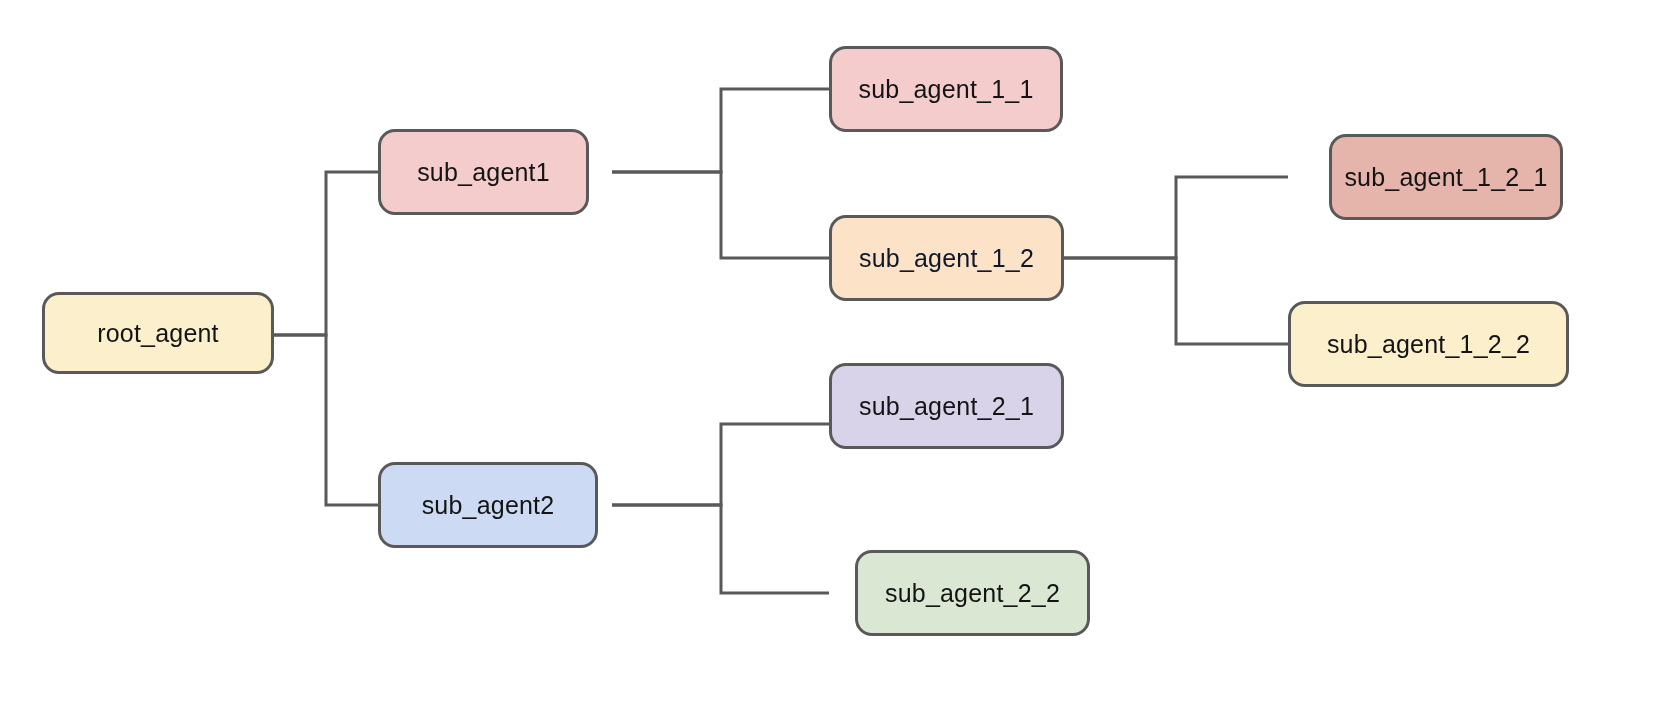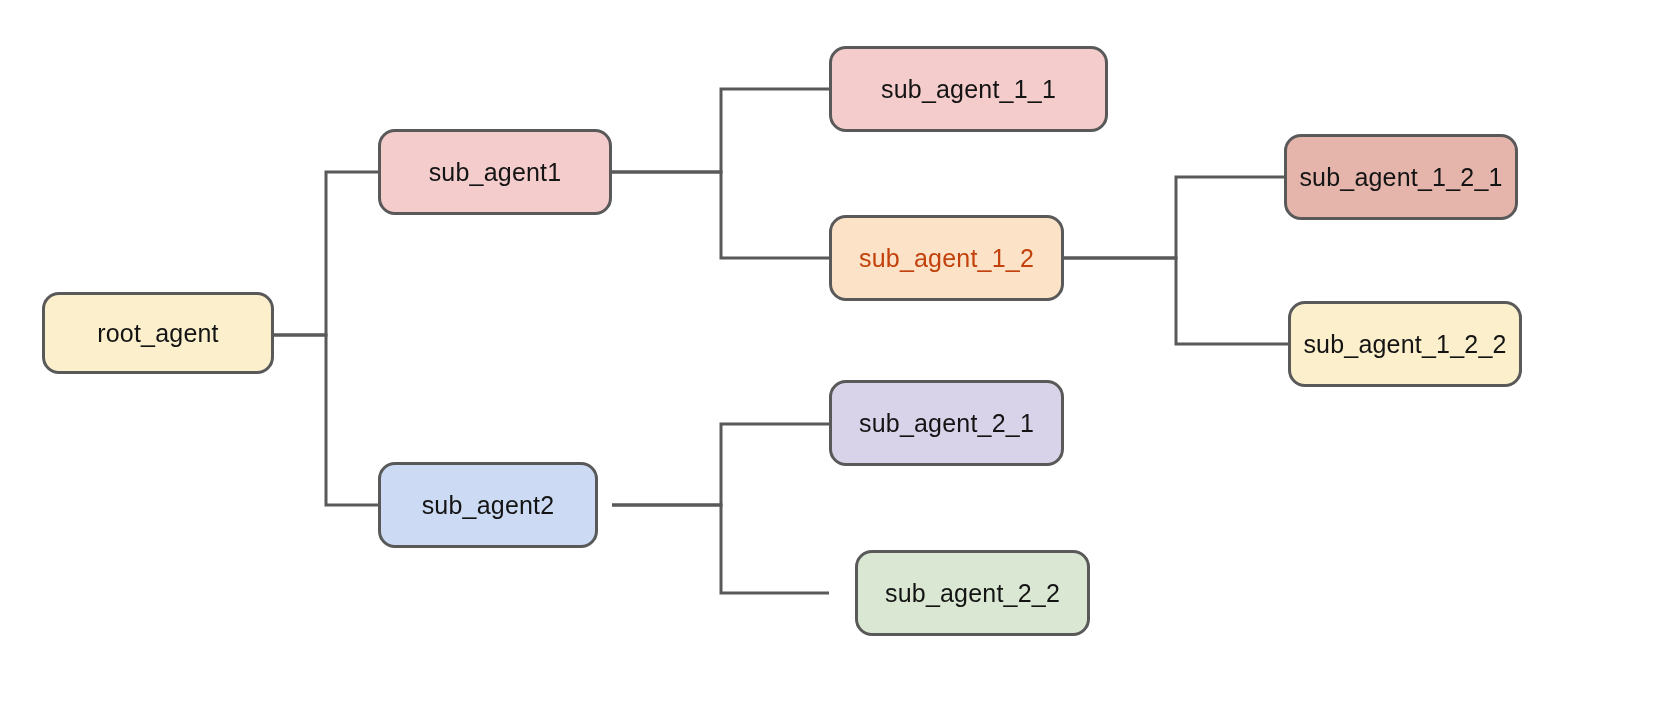--- a/index.html
+++ b/index.html
@@ -48,38 +48,38 @@
       <path d="M 612 172 H 721 V 258 H 829" fill="none" stroke="#595959" stroke-width="3"></path>
       <path d="M 612 505 H 721 V 424 H 829" fill="none" stroke="#595959" stroke-width="3"></path>
       <path d="M 612 505 H 721 V 593 H 829" fill="none" stroke="#595959" stroke-width="3"></path>
       <path d="M 1064 258 H 1176 V 177 H 1288" fill="none" stroke="#595959" stroke-width="3"></path>
       <path d="M 1064 258 H 1176 V 344 H 1288" fill="none" stroke="#595959" stroke-width="3"></path>
     </svg>
   <div id="nodes-layer">
       <div class="node" style="left: 42px; top: 292px; width: 232px; height: 82px; background: rgb(251, 239, 204); border-color: rgb(89, 89, 89); border-width: 3px; border-radius: 17px;">
         <span class="label" style="color: rgb(20, 20, 20);">root_agent</span>
       </div>
-      <div class="node" style="left: 378px; top: 129px; width: 234px; height: 86px; background: rgb(244, 204, 204); border-color: rgb(89, 89, 89); border-width: 3px; border-radius: 17px;">
+      <div class="node" style="left: 378px; top: 129px; width: 211px; height: 86px; background: rgb(244, 204, 204); border-color: rgb(89, 89, 89); border-width: 3px; border-radius: 17px;">
         <span class="label" style="color: rgb(20, 20, 20);">sub_agent1</span>
       </div>
       <div class="node" style="left: 378px; top: 462px; width: 220px; height: 86px; background: rgb(204, 219, 243); border-color: rgb(89, 89, 89); border-width: 3px; border-radius: 17px;">
         <span class="label" style="color: rgb(20, 20, 20);">sub_agent2</span>
       </div>
-      <div class="node" style="left: 829px; top: 46px; width: 279px; height: 86px; background: rgb(244, 204, 204); border-color: rgb(89, 89, 89); border-width: 3px; border-radius: 17px;">
+      <div class="node" style="left: 829px; top: 46px; width: 234px; height: 86px; background: rgb(244, 204, 204); border-color: rgb(89, 89, 89); border-width: 3px; border-radius: 17px;">
         <span class="label" style="color: rgb(20, 20, 20);">sub_agent_1_1</span>
       </div>
       <div class="node" style="left: 829px; top: 215px; width: 235px; height: 86px; background: rgb(252, 227, 199); border-color: rgb(89, 89, 89); border-width: 3px; border-radius: 17px;">
-        <span class="label" style="color: #c2410c;">sub_agent_1_2</span>
+        <span class="label" style="color: #0f172a;">sub_agent_1_2</span>
       </div>
-      <div class="node" style="left: 829px; top: 380px; width: 235px; height: 86px; background: rgb(217, 211, 233); border-color: rgb(89, 89, 89); border-width: 3px; border-radius: 17px; text-align: right;">
+      <div class="node" style="left: 829px; top: 363px; width: 235px; height: 86px; background: rgb(217, 211, 233); border-color: rgb(89, 89, 89); border-width: 3px; border-radius: 17px; text-align: right;">
         <span class="label" style="color: rgb(20, 20, 20);">sub_agent_2_1</span>
       </div>
       <div class="node" style="left: 855px; top: 550px; width: 235px; height: 86px; background: rgb(218, 232, 211); border-color: rgb(89, 89, 89); border-width: 3px; border-radius: 17px;">
         <span class="label" style="color: rgb(20, 20, 20);">sub_agent_2_2</span>
       </div>
-      <div class="node" style="left: 1284px; top: 134px; width: 234px; height: 86px; background: rgb(229, 181, 172); border-color: rgb(89, 89, 89); border-width: 3px; border-radius: 17px;">
+      <div class="node" style="left: 1329px; top: 134px; width: 234px; height: 86px; background: rgb(229, 181, 172); border-color: rgb(89, 89, 89); border-width: 3px; border-radius: 17px;">
         <span class="label" style="color: rgb(20, 20, 20);">sub_agent_1_2_1</span>
       </div>
-      <div class="node" style="left: 1288px; top: 301px; width: 234px; height: 86px; background: rgb(251, 239, 204); border-color: rgb(89, 89, 89); border-width: 3px; border-radius: 17px;">
+      <div class="node" style="left: 1288px; top: 301px; width: 281px; height: 86px; background: rgb(251, 239, 204); border-color: rgb(89, 89, 89); border-width: 3px; border-radius: 17px;">
         <span class="label" style="color: rgb(20, 20, 20);">sub_agent_1_2_2</span>
       </div>
     </div>
 </div>
 
 </body></html>

